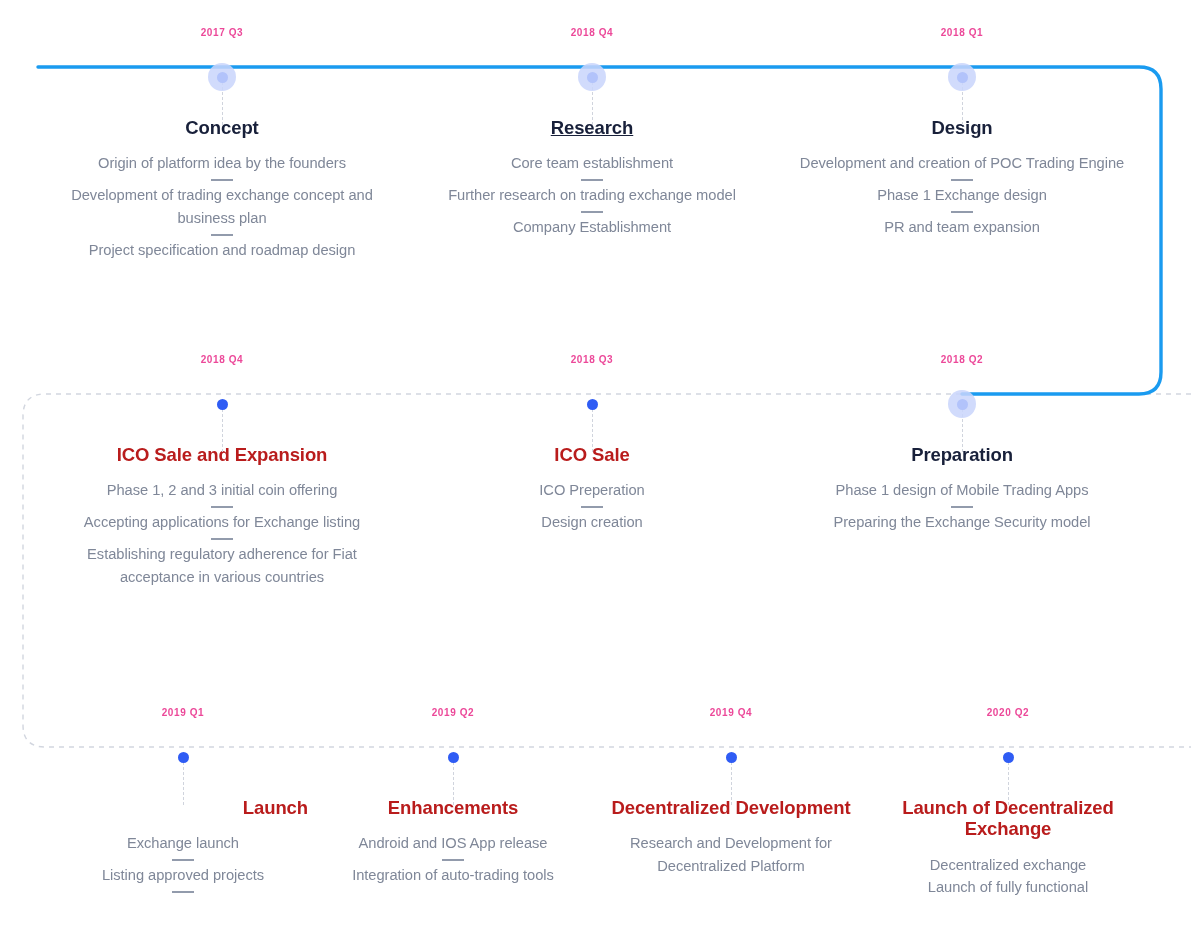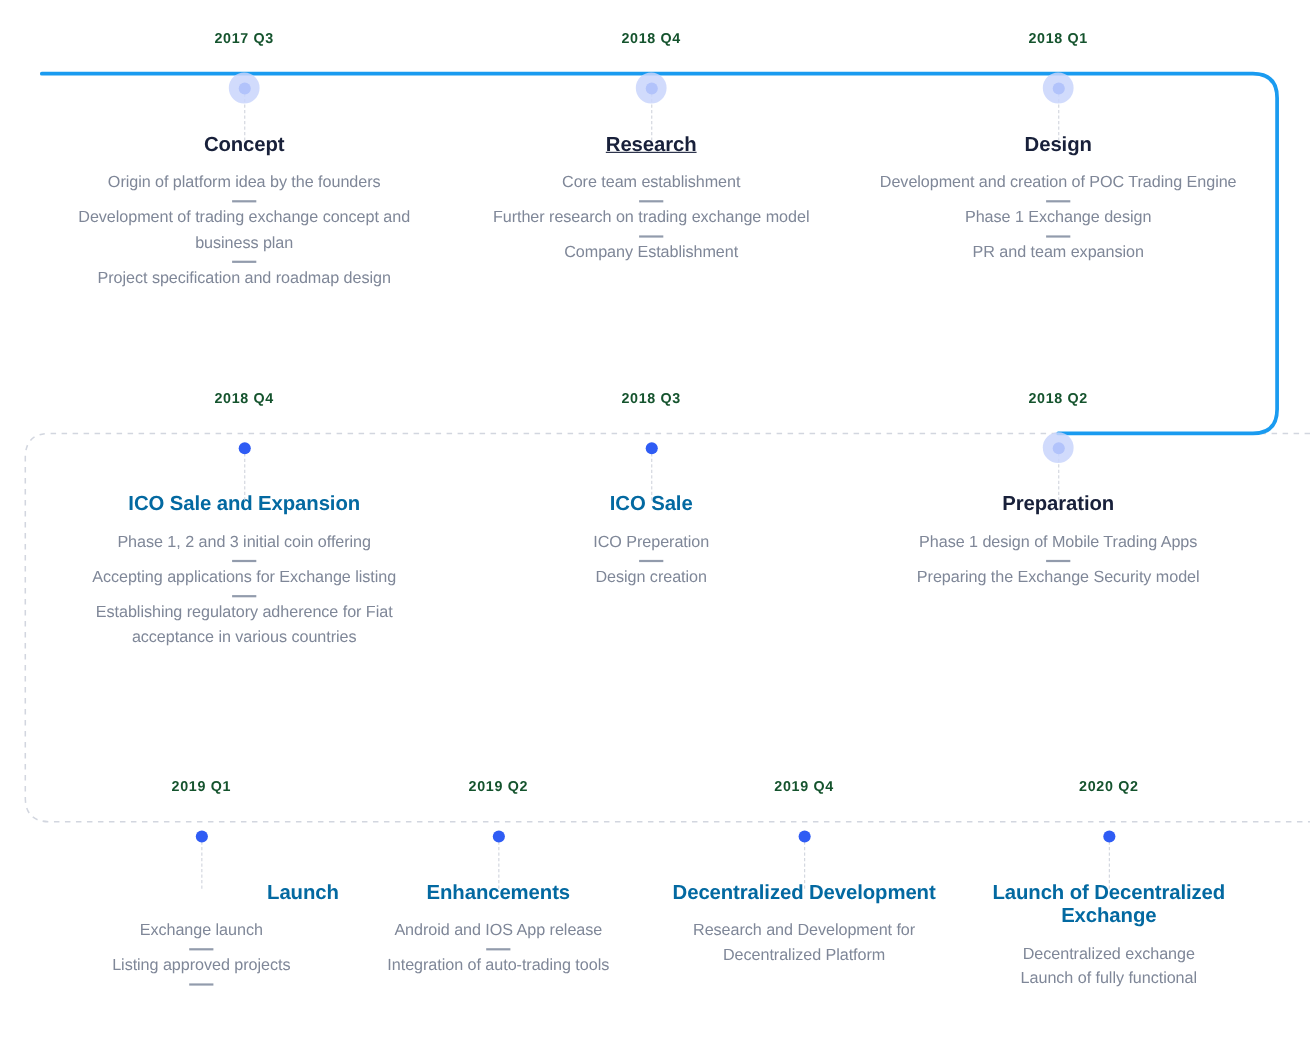--- a/index.html
+++ b/index.html
@@ -30,24 +30,24 @@
     pointer-events: none;
   }
 
   
   .milestone {
     position: absolute;
     text-align: center;
     box-sizing: border-box;
   }
   .ms-date {
-    font-size: 13px;
+    font-size: 10px;
     font-weight: bold;
     letter-spacing: 0.6px;
-    color: #14532d;
+    color: #ec4899;
     line-height: 1;
     white-space: nowrap;
   }
   .ms-dot-wrap {
     position: relative;
     height: 0;
   }
   .ms-dot {
     position: absolute;
     left: 50%;
@@ -83,21 +83,21 @@
     z-index: 1;
   }
 
   .ms-title {
     font-size: 18.5px;
     font-weight: bold;
     line-height: 1.15;
     letter-spacing: -0.1px;
   }
   .ms-title.dark  { color: #18203a; }
-  .ms-title.blue  { color: #0369a1; }
+  .ms-title.blue  { color: #b91c1c; }
 
   .ms-items {
     margin-top: 14px;
   }
   .ms-item {
     font-size: 14.7px;
     color: #7f8798;
     line-height: 1.55;
     letter-spacing: -0.05px;
   }

